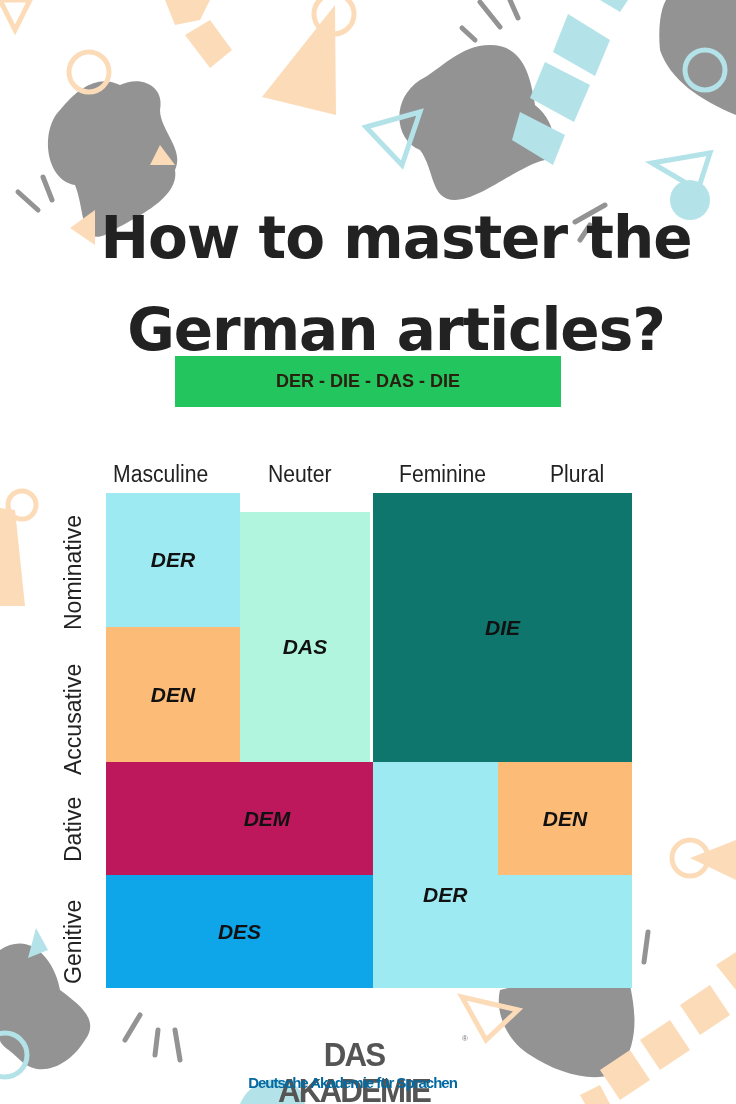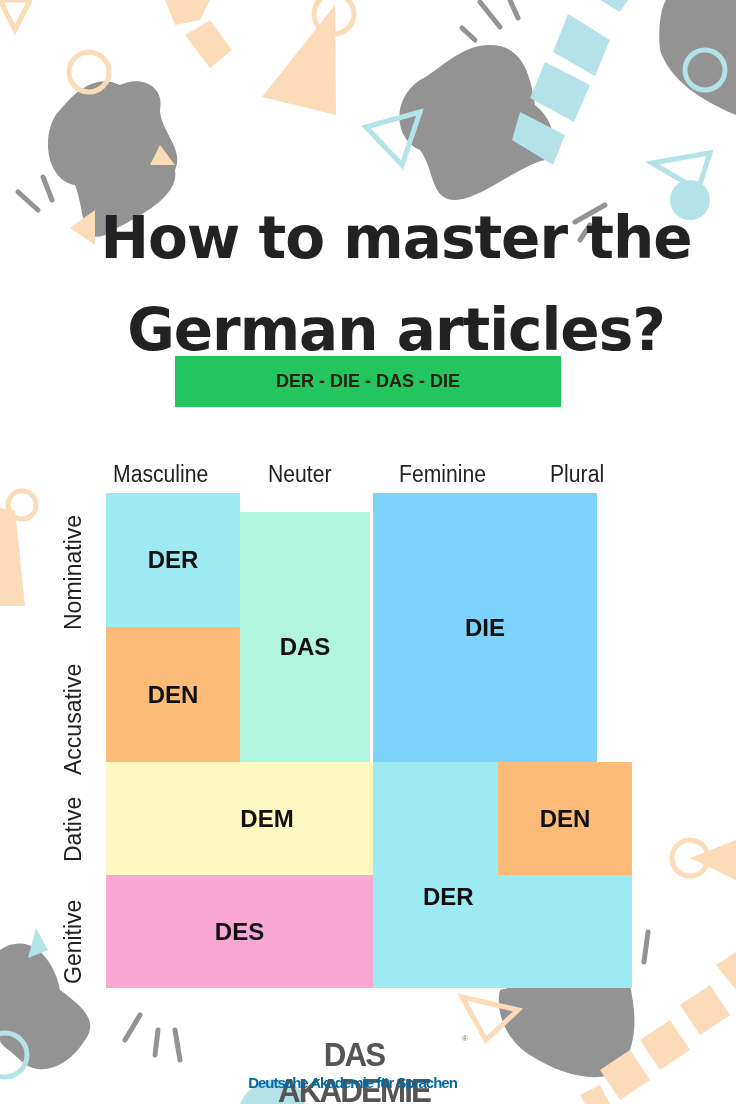--- a/index.html
+++ b/index.html
@@ -4,21 +4,21 @@
 <style>
   html, body { margin:0; padding:0; }
   body { width:736px; height:1104px; position:relative; overflow:hidden; background:#ffffff; font-family:"DejaVu Sans", sans-serif; }
   .deco { position:absolute; top:0; left:0; width:736px; height:1104px; pointer-events:none; }
   .title { position:absolute; left:0; width:736px; text-align:center; font-family:"DejaVu Sans", sans-serif; font-weight:bold; color:#222222; font-size:58px; letter-spacing:-1px; line-height:64px;padding-left:28px; }
   .t1 { top:206px; }
   .t2 { top:282px;margin-top:16px; }
   .banner { position:absolute; left:175px; top:356px; width:386px; height:51px; background:#22c55e; display:flex; align-items:center; justify-content:center; font-family:"Liberation Sans", sans-serif; font-weight:bold; font-size:18px; color:#2a2010; }
   .colh { position:absolute; top:461px; font-family:"Liberation Sans", sans-serif; font-size:23px; color:#222; transform:scaleX(0.92); transform-origin:left top; }
   .rowh { position:absolute; font-family:"Liberation Sans", sans-serif; font-size:23px; color:#222; transform:rotate(-90deg); transform-origin:left top; white-space:nowrap; }
-  .cell { position:absolute; display:flex; align-items:center; justify-content:center; font-family:"Liberation Sans", sans-serif; font-weight:bold; font-size:24px; color:#111; }
+  .cell { position:absolute; display:flex; align-items:center; justify-content:center; font-family:"Liberation Sans", sans-serif; font-weight:bold; font-size:21px; color:#111;font-style:italic; }
   .logo1 { position:absolute; left:239px; top:1036px; width:230px; text-align:center; font-family:"Liberation Sans", sans-serif; font-weight:bold; font-size:34px; color:#555555; letter-spacing:-2px; transform:scaleX(0.92); line-height:36px; }
   .logo2 { position:absolute; left:230px; top:1074px; width:245px; text-align:center; font-family:"Liberation Sans", sans-serif; font-weight:bold; font-size:15px; color:#0369a1; letter-spacing:-1px; line-height:18px; }
   .reg { position:absolute; left:462px; top:1034px; font-size:8px; color:#777; font-family:"Liberation Sans", sans-serif; }
 </style>
 </head>
 <body>
 
 <svg class="deco" viewBox="0 0 736 1104">
 
   <polygon points="0,0 30,0 15,30" fill="none" stroke="#fcdcb8" stroke-width="5"></polygon>
@@ -93,31 +93,31 @@
 
 <div class="cell" style="left:106px; top:493px; width:134px; height:134px; background:#9eeaf3;">
   <span>DER</span>
 </div>
 <div class="cell" style="left:106px; top:627px; width:134px; height:135px; background:#fcbb77;">
   <span>DEN</span>
 </div>
 <div class="cell" style="left:240px; top:493px; width:130px; height:269px; background:#b2f5df;margin-top:19px;">
   <span>DAS</span>
 </div>
-<div class="cell" style="left:373px; top:493px; width:224px; height:269px; background:#7dd3fc;">
+<div class="cell" style="left:373px; top:493px; width:259px; height:269px; background:#0f766e;">
   <span>DIE</span>
 </div>
-<div class="cell" style="left:106px; top:762px; width:322px; height:113px; background:#fef9c3;">
+<div class="cell" style="left:106px; top:762px; width:322px; height:113px; background:#be185d;">
   <span>DEM</span>
 </div>
 <div class="cell" style="left:373px; top:762px; width:259px; height:226px; background:#9eeaf3; align-items:flex-start; justify-content:flex-start;">
   <span style="position:absolute; left:50px; top:121px;">DER</span>
 </div>
 <div class="cell" style="left:498px; top:762px; width:134px; height:113px; background:#fcbb77;">
   <span>DEN</span>
 </div>
-<div class="cell" style="left:106px; top:875px; width:267px; height:113px; background:#f9a8d4;">
+<div class="cell" style="left:106px; top:875px; width:267px; height:113px; background:#0ea5e9;">
   <span>DES</span>
 </div>
 
 <div class="logo1">DAS AKADEMIE</div>
 <div class="reg">®</div>
 <div class="logo2">Deutsche Akademie für Sprachen</div>
 
 </body></html>

